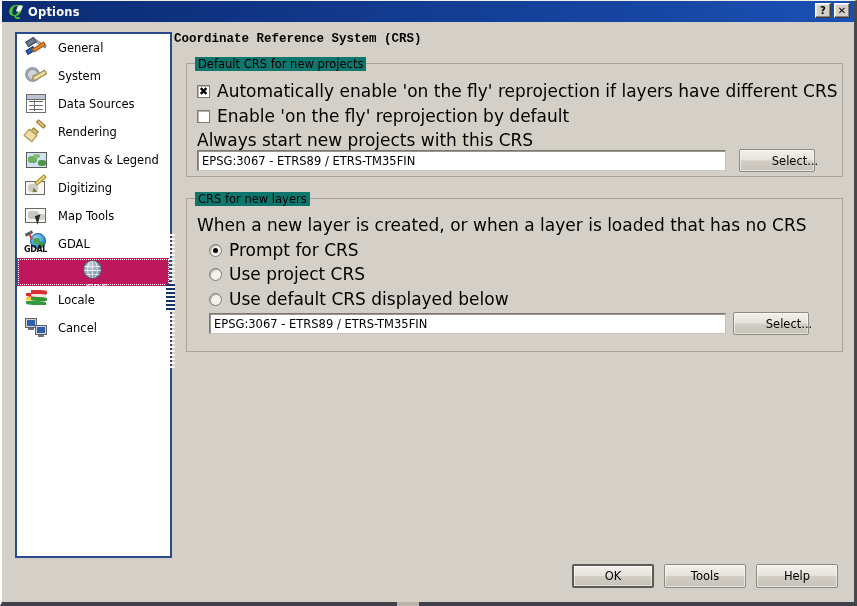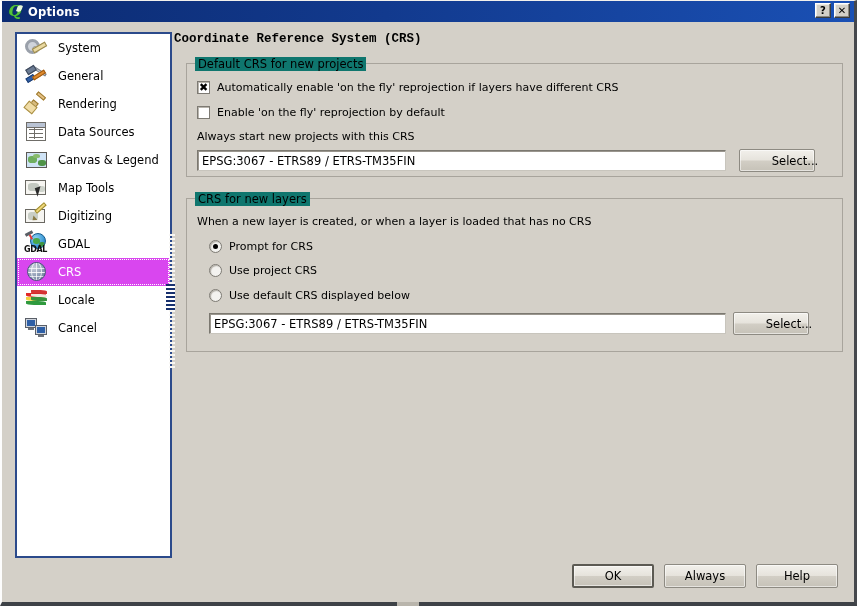--- a/index.html
+++ b/index.html
@@ -132,23 +132,24 @@
   }
   .side-item {
     display: flex;
     align-items: center;
     height: 28px;
     padding-left: 7px;
     box-sizing: border-box;
     cursor: default;
   }
   .side-item.selected {
-    background: #d946ef;
+    background: #be185d;
     outline: 1px dotted #ffffff;
     outline-offset: -2px;
+    flex-direction: column;
   }
   .side-item.selected .side-label { color: #ffffff; }
   .side-ico {
     width: 26px;
     height: 24px;
     flex: 0 0 auto;
     position: relative;
     margin-right: 8px;
   }
   .side-label {
@@ -221,21 +222,21 @@
   }
 
   
   .row {
     position: absolute;
     display: flex;
     align-items: center;
     white-space: nowrap;
   }
   .lbl {
-    font-size: 11px;
+    font-size: 17px;
     color: #000;
     white-space: nowrap;
   }
 
   .checkbox {
     width: 13px;
     height: 13px;
     background: #ffffff;
     border: 1px solid #7d7a73;
     box-shadow: inset 1px 1px 0 #b9b5ad;
@@ -446,87 +447,87 @@
         <div class="tbtn">✕</div>
       </div>
     </div>
 
     <div class="dialog-body">
 
       <div class="sidebar">
 
         <div class="side-item">
           <div class="side-ico">
-            <div class="ic ic-gear"></div>
-            <div class="ic ic-wrench"></div>
-          </div>
-          <div class="side-label">System</div>
-        </div>
-
-        <div class="side-item">
-          <div class="side-ico">
             <div class="ic ic-driver-shaft"></div>
             <div class="ic ic-driver-handle"></div>
             <div class="ic ic-hammer-handle"></div>
             <div class="ic ic-hammer-head"></div>
           </div>
           <div class="side-label">General</div>
         </div>
 
         <div class="side-item">
           <div class="side-ico">
-            <div class="ic ic-brush-handle"></div>
-            <div class="ic ic-brush-ferrule"></div>
-            <div class="ic ic-brush-bristle"></div>
-          </div>
-          <div class="side-label">Rendering</div>
+            <div class="ic ic-gear"></div>
+            <div class="ic ic-wrench"></div>
+          </div>
+          <div class="side-label">System</div>
         </div>
 
         <div class="side-item">
           <div class="side-ico">
             <div class="ic ic-table">
               <div class="ic-table-hdr"></div>
               <div class="ic-table-lines"></div>
               <div class="ic-table-vline"></div>
             </div>
           </div>
           <div class="side-label">Data Sources</div>
         </div>
 
         <div class="side-item">
           <div class="side-ico">
+            <div class="ic ic-brush-handle"></div>
+            <div class="ic ic-brush-ferrule"></div>
+            <div class="ic ic-brush-bristle"></div>
+          </div>
+          <div class="side-label">Rendering</div>
+        </div>
+
+        <div class="side-item">
+          <div class="side-ico">
             <div class="ic ic-map">
               <div class="land1"></div>
                 <div class="land2"></div>
                 <div class="land3"></div>
             </div>
           </div>
           <div class="side-label">Canvas &amp; Legend</div>
         </div>
 
         <div class="side-item">
           <div class="side-ico">
+            <div class="ic ic-dig-map">
+                <div class="sh"></div>
+              </div>
+            <div class="ic ic-pencil"></div>
+            <div class="ic ic-pencil-tip"></div>
+          </div>
+          <div class="side-label">Digitizing</div>
+        </div>
+
+        <div class="side-item">
+          <div class="side-ico">
             <div class="ic ic-maptool">
               <div class="shape"></div>
                 <div class="shape2"></div>
             </div>
             <div class="ic ic-cursor"></div>
           </div>
           <div class="side-label">Map Tools</div>
-        </div>
-
-        <div class="side-item">
-          <div class="side-ico">
-            <div class="ic ic-dig-map">
-                <div class="sh"></div>
-              </div>
-            <div class="ic ic-pencil"></div>
-            <div class="ic ic-pencil-tip"></div>
-          </div>
-          <div class="side-label">Digitizing</div>
         </div>
 
         <div class="side-item">
           <div class="side-ico">
             <div class="ic ic-gdal-globe">
                 <div class="g1"></div>
                 <div class="g2"></div>
               </div>
             <div class="ic ic-sat"></div>
             <div class="ic ic-gdal-text">GDAL</div>
@@ -629,21 +630,21 @@
 
           <div class="textfield" style="left:22px; top:114px; width:517px;">EPSG:3067 - ETRS89 / ETRS-TM35FIN</div>
 
           <div class="btn select-btn" style="left:546px; top:113px;">Select...</div>
         </div>
 
       </div>
 
       <div class="footer-btns">
         <div class="btn default-btn">OK</div>
-        <div class="btn">Always</div>
+        <div class="btn">Tools</div>
         <div class="btn">Help</div>
       </div>
 
     </div>
 
     <div class="bottom-notch"></div>
   </div>
 </div>
 
 </body></html>

